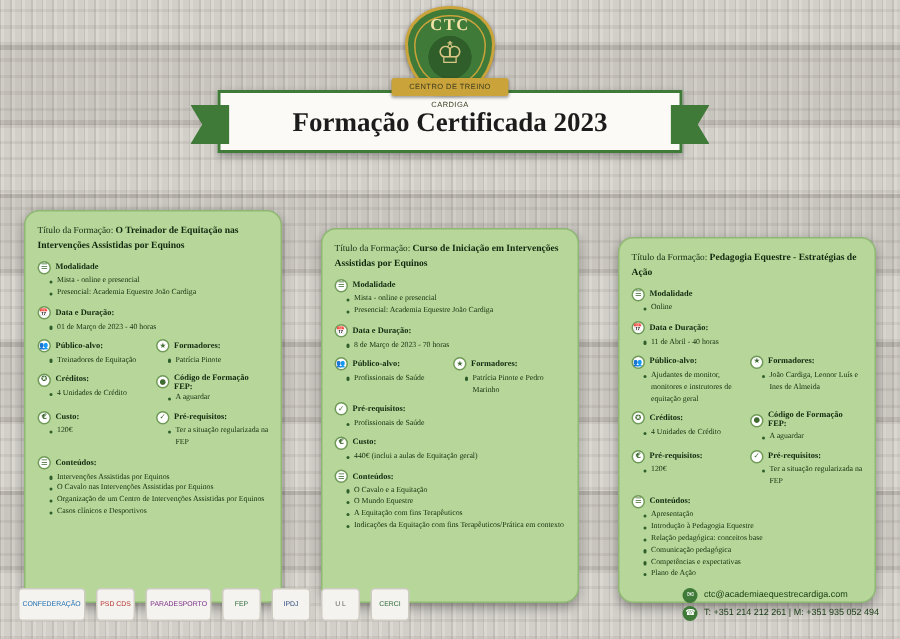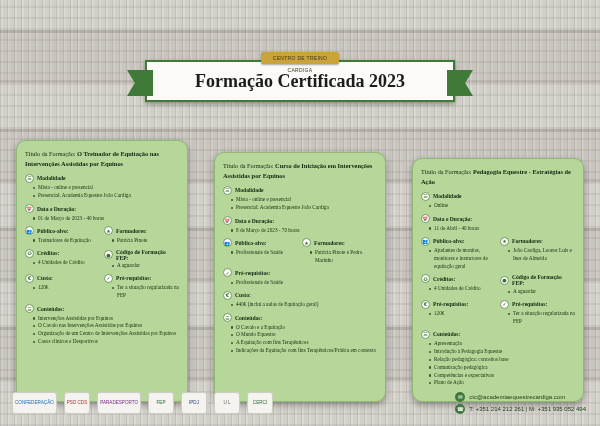--- a/index.html
+++ b/index.html
@@ -179,20 +179,25 @@
     font-family:"DejaVu Sans", sans-serif;
   }
 </style>
 </head>
 <body>
 
 <div class="wood"></div>
 
 <div class="header">
   <div class="logo">
+    <div class="shield">
+      <div class="shield-inner"></div>
+      <div class="ctc">CTC</div>
+      <div class="horse">♔</div>
+    </div>
     <div class="logo-band">CENTRO DE TREINO CARDIGA</div>
   </div>
 
   <div class="ribbon">
     <div class="title">Formação Certificada 2023</div>
   </div>
 </div>
 
 <div class="cards">
 

